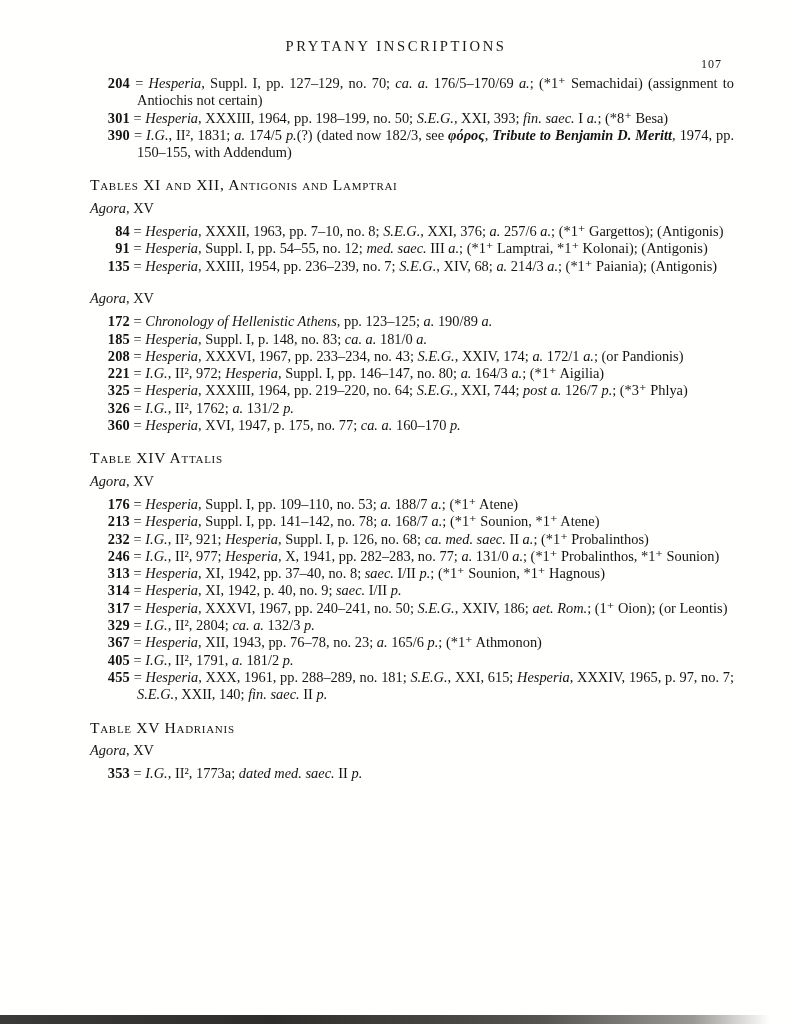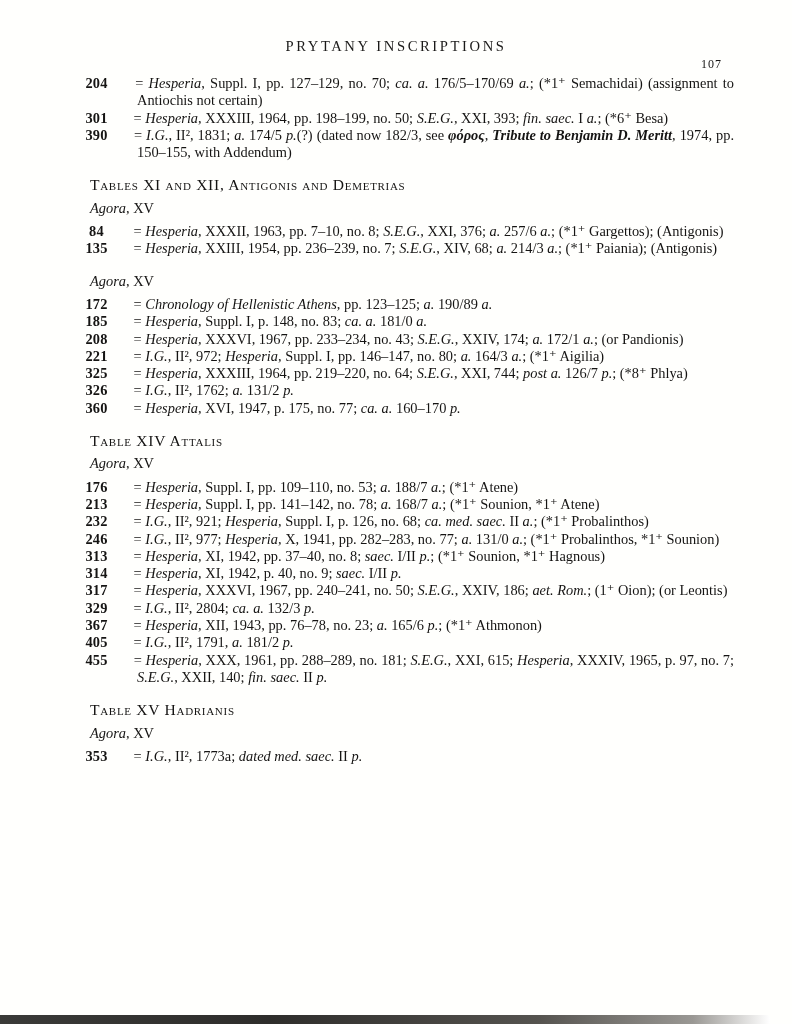--- a/index.html
+++ b/index.html
@@ -44,21 +44,21 @@
   .subheading { margin-bottom: 6px; }
   .entries { margin-left: 10px; }
   .entry {
     padding-left: 37px;
     text-indent: -37px;
     text-align: justify;
   }
   .num {
     display: inline-block;
     width: 30px;
-    text-align: center;
+    text-align: right;
     font-weight: bold;
     letter-spacing: 0.2px;
   }
   .it { font-style: italic; }
   .bd { font-weight: bold; }
   .scan-edge {
     position: absolute;
     left: 0;
     bottom: 0;
     width: 770px;
@@ -73,40 +73,41 @@
 <div class="page">
   <div class="header">
     <div class="header-title">PRYTANY INSCRIPTIONS</div>
     <div class="page-number">107</div>
   </div>
   <div class="page-body">
     <div id="sections">
         <div class="section first">
           <div class="entries">
             <div class="entry"><span class="num">204</span><span> = </span><span class="it">Hesperia</span><span class="">, Suppl. I, pp. 127–129, no. 70; </span><span class="it">ca. a.</span><span class=""> 176/5–170/69 </span><span class="it">a.</span><span class="">; (*1⁺ Semachidai) (assignment to Antiochis not certain)</span></div>
-            <div class="entry"><span class="num">301</span><span> = </span><span class="it">Hesperia</span><span class="">, XXXIII, 1964, pp. 198–199, no. 50; </span><span class="it">S.E.G.</span><span class="">, XXI, 393; </span><span class="it">fin. saec.</span><span class=""> I </span><span class="it">a.</span><span class="">; (*6⁺ Besa)</span></div>
+            <div class="entry"><span class="num">301</span><span> = </span><span class="it">Hesperia</span><span class="">, XXXIII, 1964, pp. 198–199, no. 50; </span><span class="it">S.E.G.</span><span class="">, XXI, 393; </span><span class="it">fin. saec.</span><span class=""> I </span><span class="it">a.</span><span class="">; (*8⁺ Besa)</span></div>
             <div class="entry"><span class="num">390</span><span> = </span><span class="it">I.G.</span><span class="">, II², 1831; </span><span class="it">a.</span><span class=""> 174/5 </span><span class="it">p.</span><span class="">(?) (dated now 182/3, see </span><span class="it bd">φόρος</span><span class="">, </span><span class="it bd">Tribute to Benjamin D. Meritt</span><span class="">, 1974, pp. 150–155, with Addendum)</span></div>
           </div>
         </div>
         <div class="section">
-          <div class="section-heading">Tables XI and XII, Antigonis and Demetrias</div>
+          <div class="section-heading">Tables XI and XII, Antigonis and Lamptrai</div>
           <div class="subheading"><span class="it">Agora</span><span class="">, XV</span></div>
           <div class="entries">
             <div class="entry"><span class="num">84</span><span> = </span><span class="it">Hesperia</span><span class="">, XXXII, 1963, pp. 7–10, no. 8; </span><span class="it">S.E.G.</span><span class="">, XXI, 376; </span><span class="it">a.</span><span class=""> 257/6 </span><span class="it">a.</span><span class="">; (*1⁺ Gargettos); (Antigonis)</span></div>
+            <div class="entry"><span class="num">91</span><span> = </span><span class="it">Hesperia</span><span class="">, Suppl. I, pp. 54–55, no. 12; </span><span class="it">med. saec.</span><span class=""> III </span><span class="it">a.</span><span class="">; (*1⁺ Lamptrai, *1⁺ Kolonai); (Antigonis)</span></div>
             <div class="entry"><span class="num">135</span><span> = </span><span class="it">Hesperia</span><span class="">, XXIII, 1954, pp. 236–239, no. 7; </span><span class="it">S.E.G.</span><span class="">, XIV, 68; </span><span class="it">a.</span><span class=""> 214/3 </span><span class="it">a.</span><span class="">; (*1⁺ Paiania); (Antigonis)</span></div>
           </div>
         </div>
         <div class="section">
           <div class="subheading"><span class="it">Agora</span><span class="">, XV</span></div>
           <div class="entries">
             <div class="entry"><span class="num">172</span><span> = </span><span class="it">Chronology of Hellenistic Athens</span><span class="">, pp. 123–125; </span><span class="it">a.</span><span class=""> 190/89 </span><span class="it">a.</span></div>
             <div class="entry"><span class="num">185</span><span> = </span><span class="it">Hesperia</span><span class="">, Suppl. I, p. 148, no. 83; </span><span class="it">ca. a.</span><span class=""> 181/0 </span><span class="it">a.</span></div>
             <div class="entry"><span class="num">208</span><span> = </span><span class="it">Hesperia</span><span class="">, XXXVI, 1967, pp. 233–234, no. 43; </span><span class="it">S.E.G.</span><span class="">, XXIV, 174; </span><span class="it">a.</span><span class=""> 172/1 </span><span class="it">a.</span><span class="">; (or Pandionis)</span></div>
             <div class="entry"><span class="num">221</span><span> = </span><span class="it">I.G.</span><span class="">, II², 972; </span><span class="it">Hesperia</span><span class="">, Suppl. I, pp. 146–147, no. 80; </span><span class="it">a.</span><span class=""> 164/3 </span><span class="it">a.</span><span class="">; (*1⁺ Aigilia)</span></div>
-            <div class="entry"><span class="num">325</span><span> = </span><span class="it">Hesperia</span><span class="">, XXXIII, 1964, pp. 219–220, no. 64; </span><span class="it">S.E.G.</span><span class="">, XXI, 744; </span><span class="it">post a.</span><span class=""> 126/7 </span><span class="it">p.</span><span class="">; (*8⁺ Phlya)</span></div>
+            <div class="entry"><span class="num">325</span><span> = </span><span class="it">Hesperia</span><span class="">, XXXIII, 1964, pp. 219–220, no. 64; </span><span class="it">S.E.G.</span><span class="">, XXI, 744; </span><span class="it">post a.</span><span class=""> 126/7 </span><span class="it">p.</span><span class="">; (*3⁺ Phlya)</span></div>
             <div class="entry"><span class="num">326</span><span> = </span><span class="it">I.G.</span><span class="">, II², 1762; </span><span class="it">a.</span><span class=""> 131/2 </span><span class="it">p.</span></div>
             <div class="entry"><span class="num">360</span><span> = </span><span class="it">Hesperia</span><span class="">, XVI, 1947, p. 175, no. 77; </span><span class="it">ca. a.</span><span class=""> 160–170 </span><span class="it">p.</span></div>
           </div>
         </div>
         <div class="section">
           <div class="section-heading">Table XIV Attalis</div>
           <div class="subheading"><span class="it">Agora</span><span class="">, XV</span></div>
           <div class="entries">
             <div class="entry"><span class="num">176</span><span> = </span><span class="it">Hesperia</span><span class="">, Suppl. I, pp. 109–110, no. 53; </span><span class="it">a.</span><span class=""> 188/7 </span><span class="it">a.</span><span class="">; (*1⁺ Atene)</span></div>
             <div class="entry"><span class="num">213</span><span> = </span><span class="it">Hesperia</span><span class="">, Suppl. I, pp. 141–142, no. 78; </span><span class="it">a.</span><span class=""> 168/7 </span><span class="it">a.</span><span class="">; (*1⁺ Sounion, *1⁺ Atene)</span></div>

